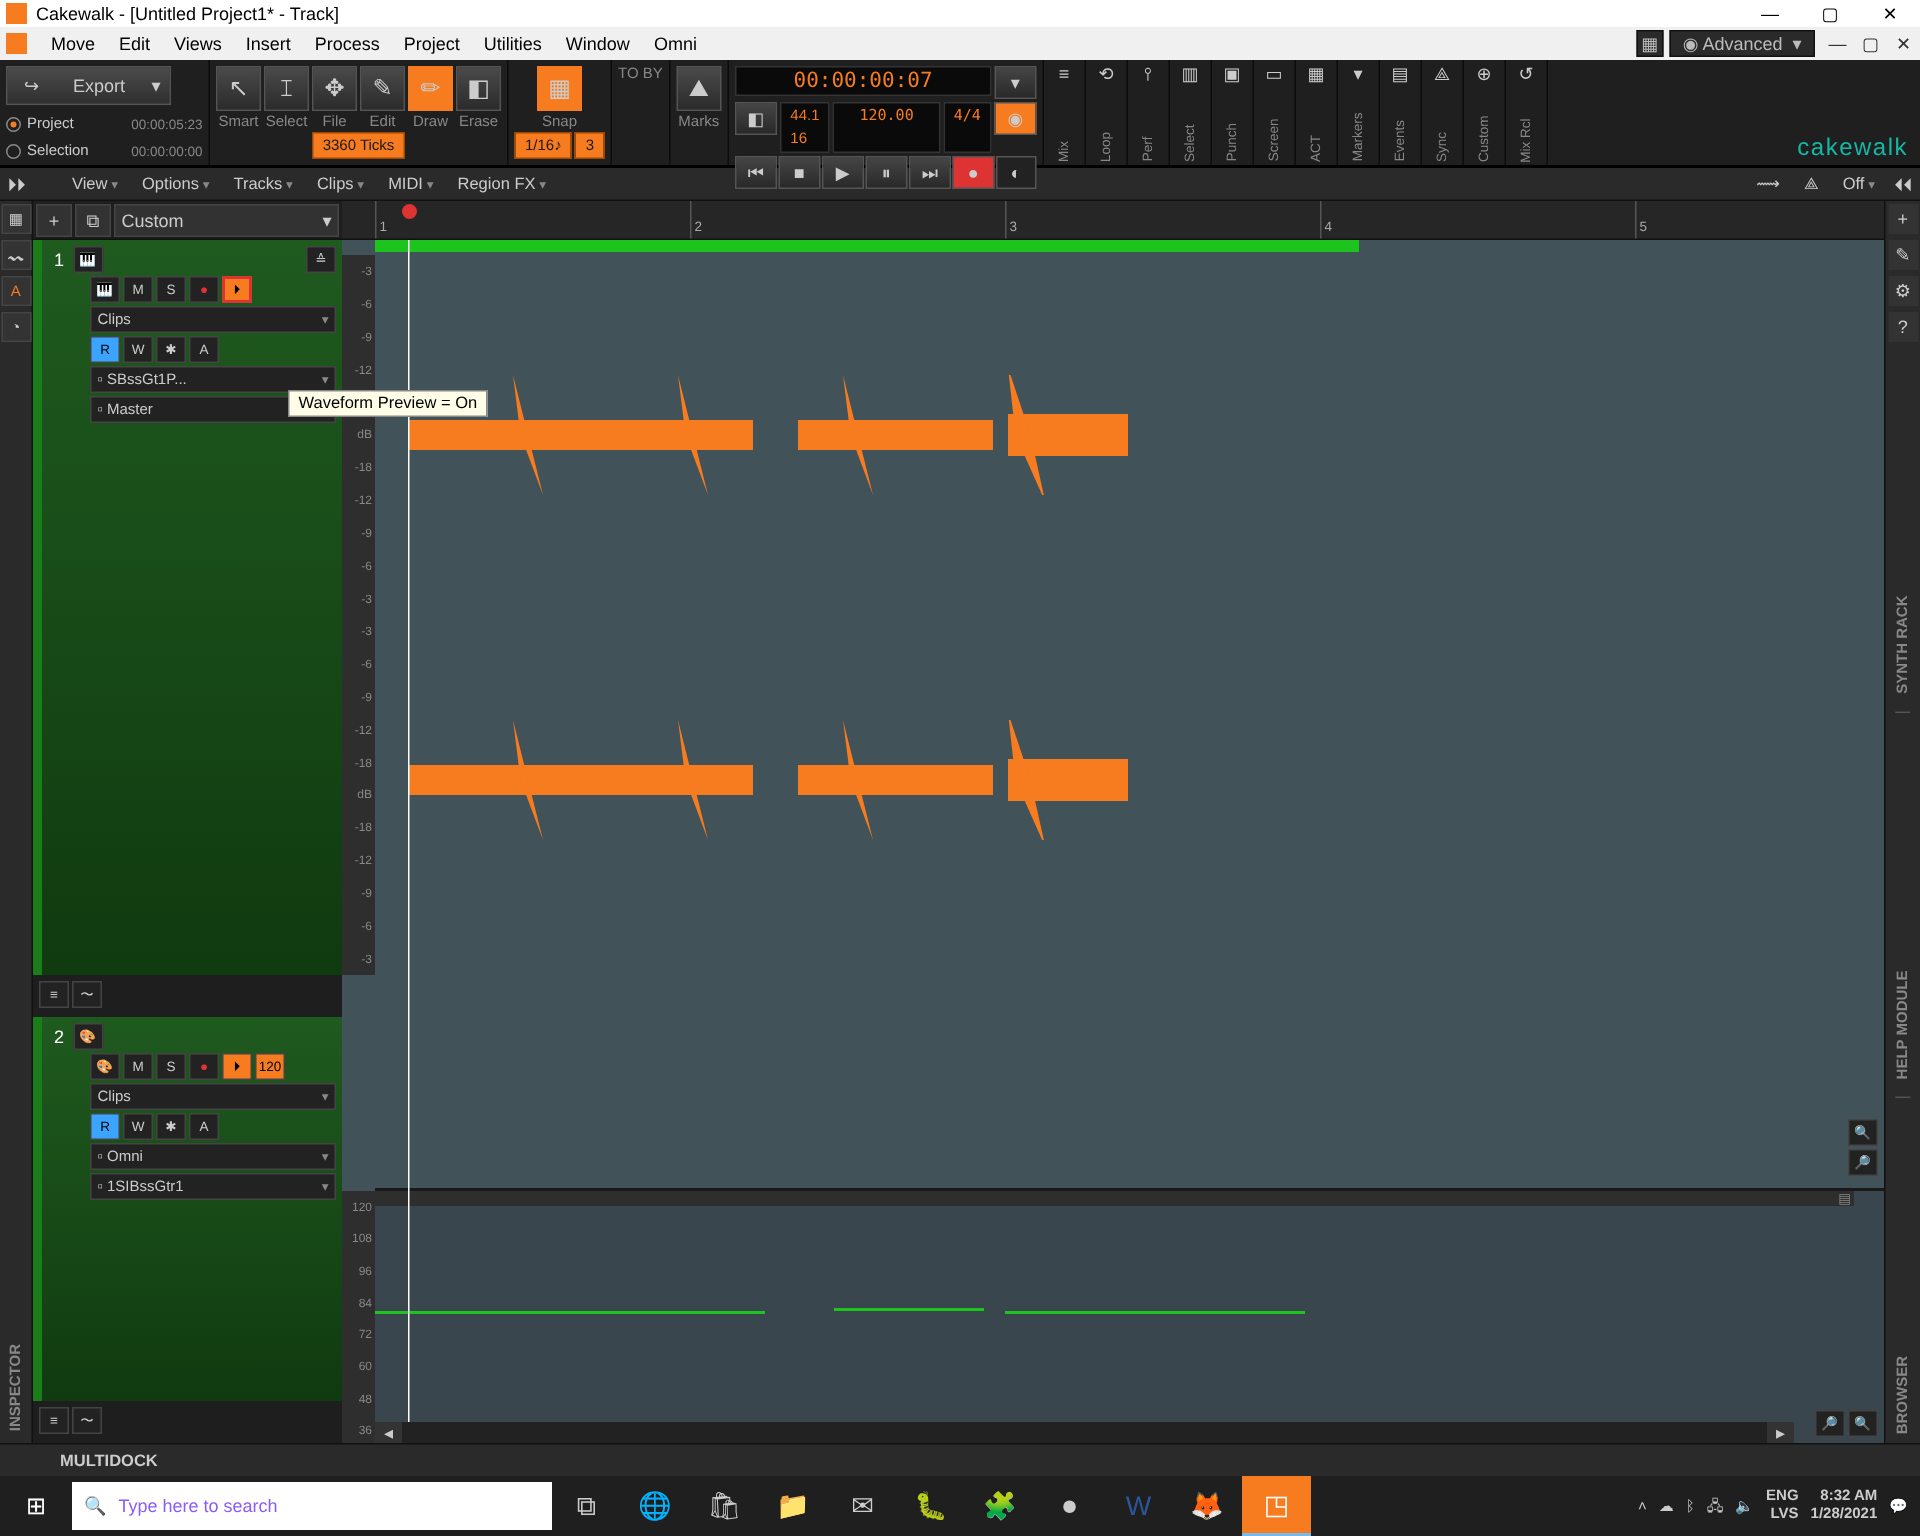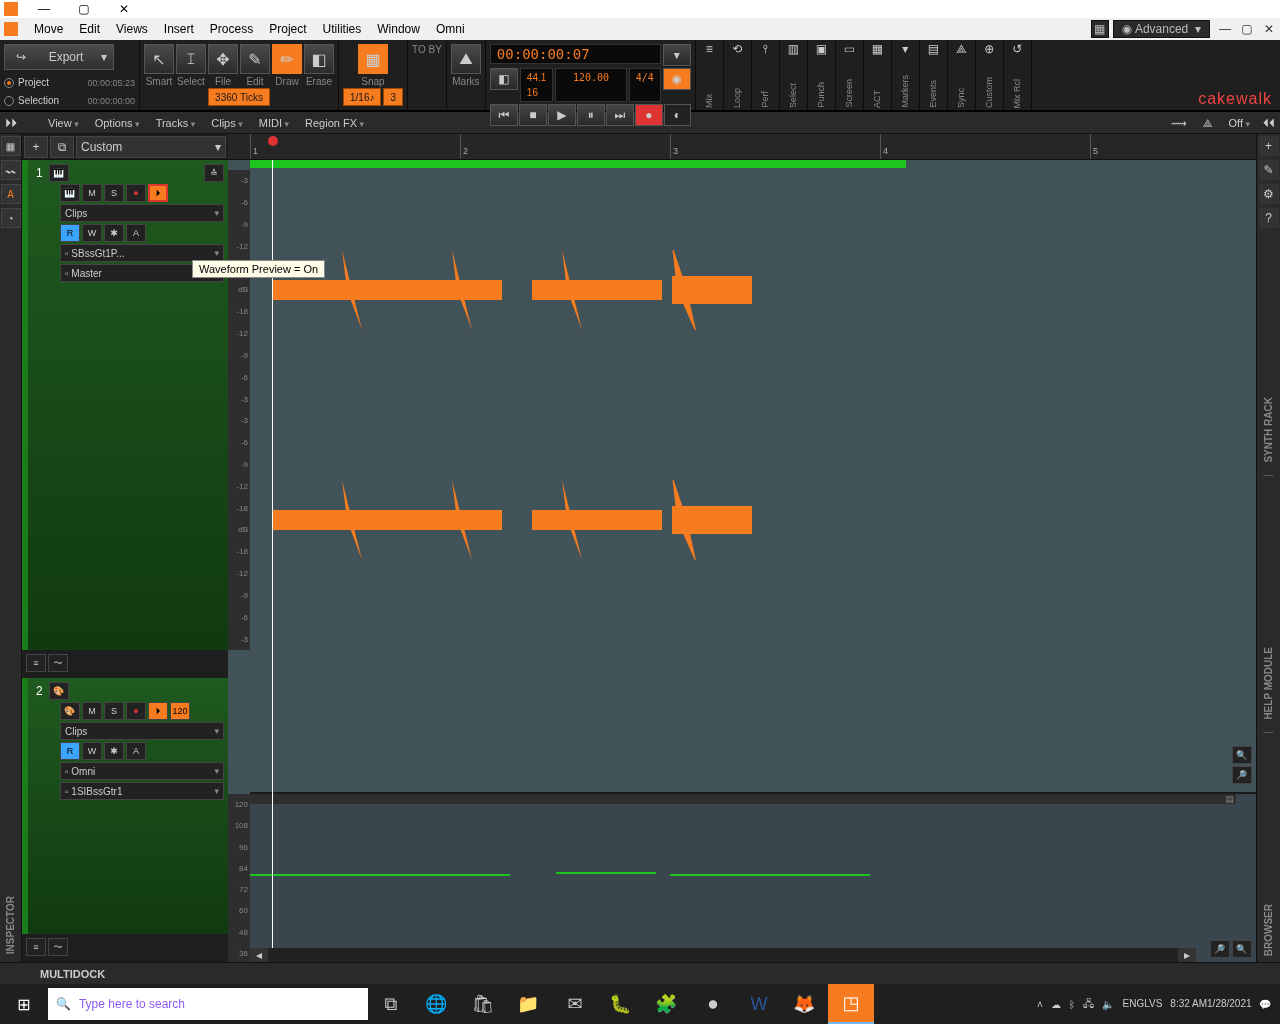--- a/index.html
+++ b/index.html
@@ -45,21 +45,21 @@
 .transport .lcd { background: #0a0a0a; border: 1px solid #333; color: #f77b1f; font-family: "Consolas", monospace; padding: 1px 6px; height: 20px; line-height: 17px; font-size: 14px; }
 .transport .lcd.small { font-size: 10px; height: 34px; line-height: 15px; }
 .transport .ctrl-row { display: flex; gap: 1px; }
 .transport .tbtn { width: 28px; height: 22px; background: linear-gradient(#454545,#292929); border: 1px solid #555; display: flex; align-items: center; justify-content: center; font-size: 12px; }
 .transport .tbtn.rec { background: #d33; }
 .transport .tbtn.last { background: #f77b1f; }
 
 .module-col { width: 28px; display: flex; flex-direction: column; align-items: center; justify-content: space-between; padding: 2px 0; border-right: 1px solid #0c0c0c; }
 .module-col .vert-label { writing-mode: vertical-rl; transform: rotate(180deg); font-size: 9px; color: #888; }
 .module-col .intop { width: 20px; height: 14px; display:flex;align-items:center;justify-content:center; }
-.cake-logo { color: #ef4444; font-size: 16px; letter-spacing: 1px; align-self: flex-end; padding: 0 8px 2px 0; }
+.cake-logo { color: #14b8a6; font-size: 16px; letter-spacing: 1px; align-self: flex-end; padding: 0 8px 2px 0; }
 
 
 .viewbar { height: 22px; background: #2a2a2a; border-bottom: 1px solid #111; display: flex; align-items: center; }
 .viewbar .vbtn { padding: 0 8px; height: 22px; line-height: 22px; color: #ccc; font-size: 11px; }
 .viewbar .vbtn.drop::after { content: " ▾"; color: #888; font-size: 9px; }
 .viewbar .spacer { flex: 1; }
 .viewbar .expand { width: 22px; text-align: center; }
 
 
 .main { display: flex; height: calc(1024px - 18px - 22px - 72px - 22px - 22px - 40px); }
@@ -106,27 +106,28 @@
 
 .multidock { height: 22px; background: #2a2a2a; border-top: 1px solid #111; display: flex; align-items: center; padding-left: 40px; font-size: 11px; font-weight: bold; color: #ccc; }
 
 
 .taskbar { height: 40px; background: #1f1f1f; display: flex; align-items: center; }
 .taskbar .start { width: 48px; height: 40px; display:flex;align-items:center;justify-content:center; font-size: 16px; color:#fff; }
 .taskbar .search { flex: 0 0 320px; height: 32px; background: #fff; display:flex;align-items:center; padding: 0 8px; color: #666; gap: 8px; }
 .taskbar .ticon { width: 46px; height: 40px; display:flex;align-items:center;justify-content:center; font-size: 18px; }
 .taskbar .ticon.active { border-bottom: 2px solid #76b9ed; background: #333; }
 .taskbar .tray { margin-left: auto; display: flex; align-items: center; gap: 8px; padding-right: 8px; font-size: 10px; color: #ccc; }
-.taskbar .tray .col { display: flex; text-align: right; line-height: 12px; }
+.taskbar .tray .col { display: flex; flex-direction: column; text-align: right; line-height: 12px; font-weight: bold; }
 </style>
 </head>
 <body>
 
 <div class="titlebar">
   <div class="app-icon"></div>
+  <div class="title">Cakewalk - [Untitled Project1* - Track]</div>
   <div class="win-btn">—</div>
   <div class="win-btn">▢</div>
   <div class="win-btn">✕</div>
 </div>
 
 <div class="menubar">
   <div class="app-icon"></div>
   <div class="menu-item">Move</div>
   <div class="menu-item">Edit</div>
   <div class="menu-item">Views</div>
@@ -215,21 +216,21 @@
   <div class="tool-group" style="align-items:center;">
     <div class="tool-cell">
       <div class="tool-icon">⛰</div>
       <div class="label-small">Marks</div>
     </div>
   </div>
 
   <div class="tool-group" style="width:210px;">
     <div class="transport">
       <div style="display:flex;gap:2px;">
-        <div class="lcd" style="flex:1;text-align:left;">00:00:00:07</div>
+        <div class="lcd" style="flex:1;text-align:center;">00:00:00:07</div>
         <div class="tbtn">▾</div>
       </div>
       <div style="display:flex;gap:2px;">
         <div class="tbtn">◧</div>
         <div class="lcd small"><span>44.1</span><br><span>16</span></div>
         <div class="lcd small" style="flex:1;text-align:center;">120.00</div>
         <div class="lcd small">4/4</div>
         <div class="tbtn last">◉</div>
       </div>
       <div class="ctrl-row">

